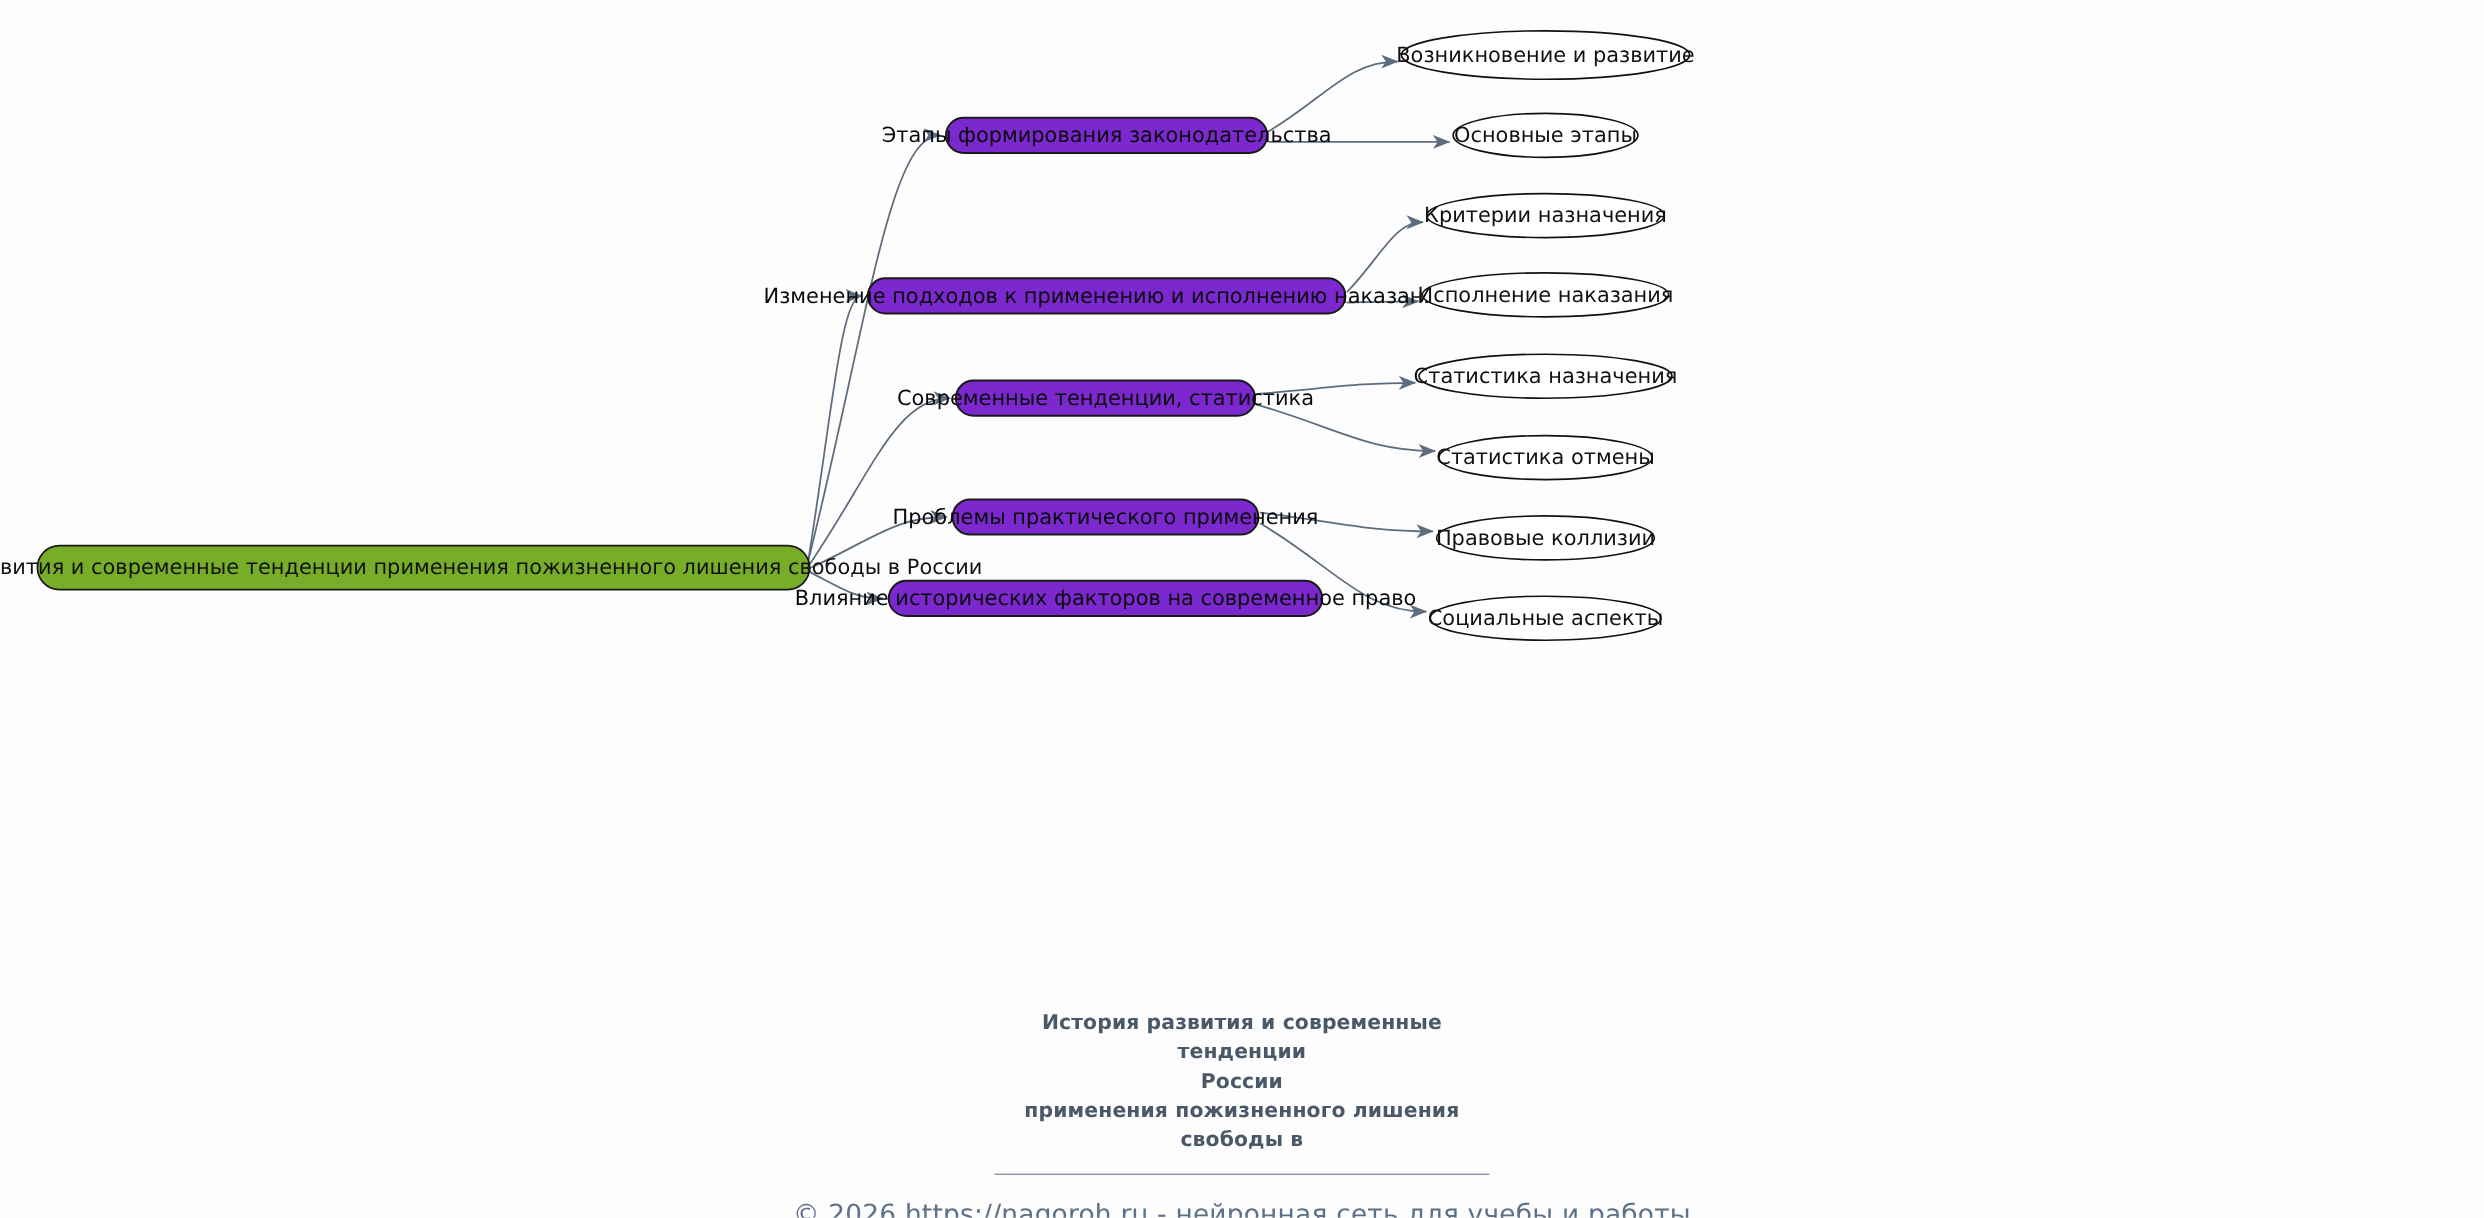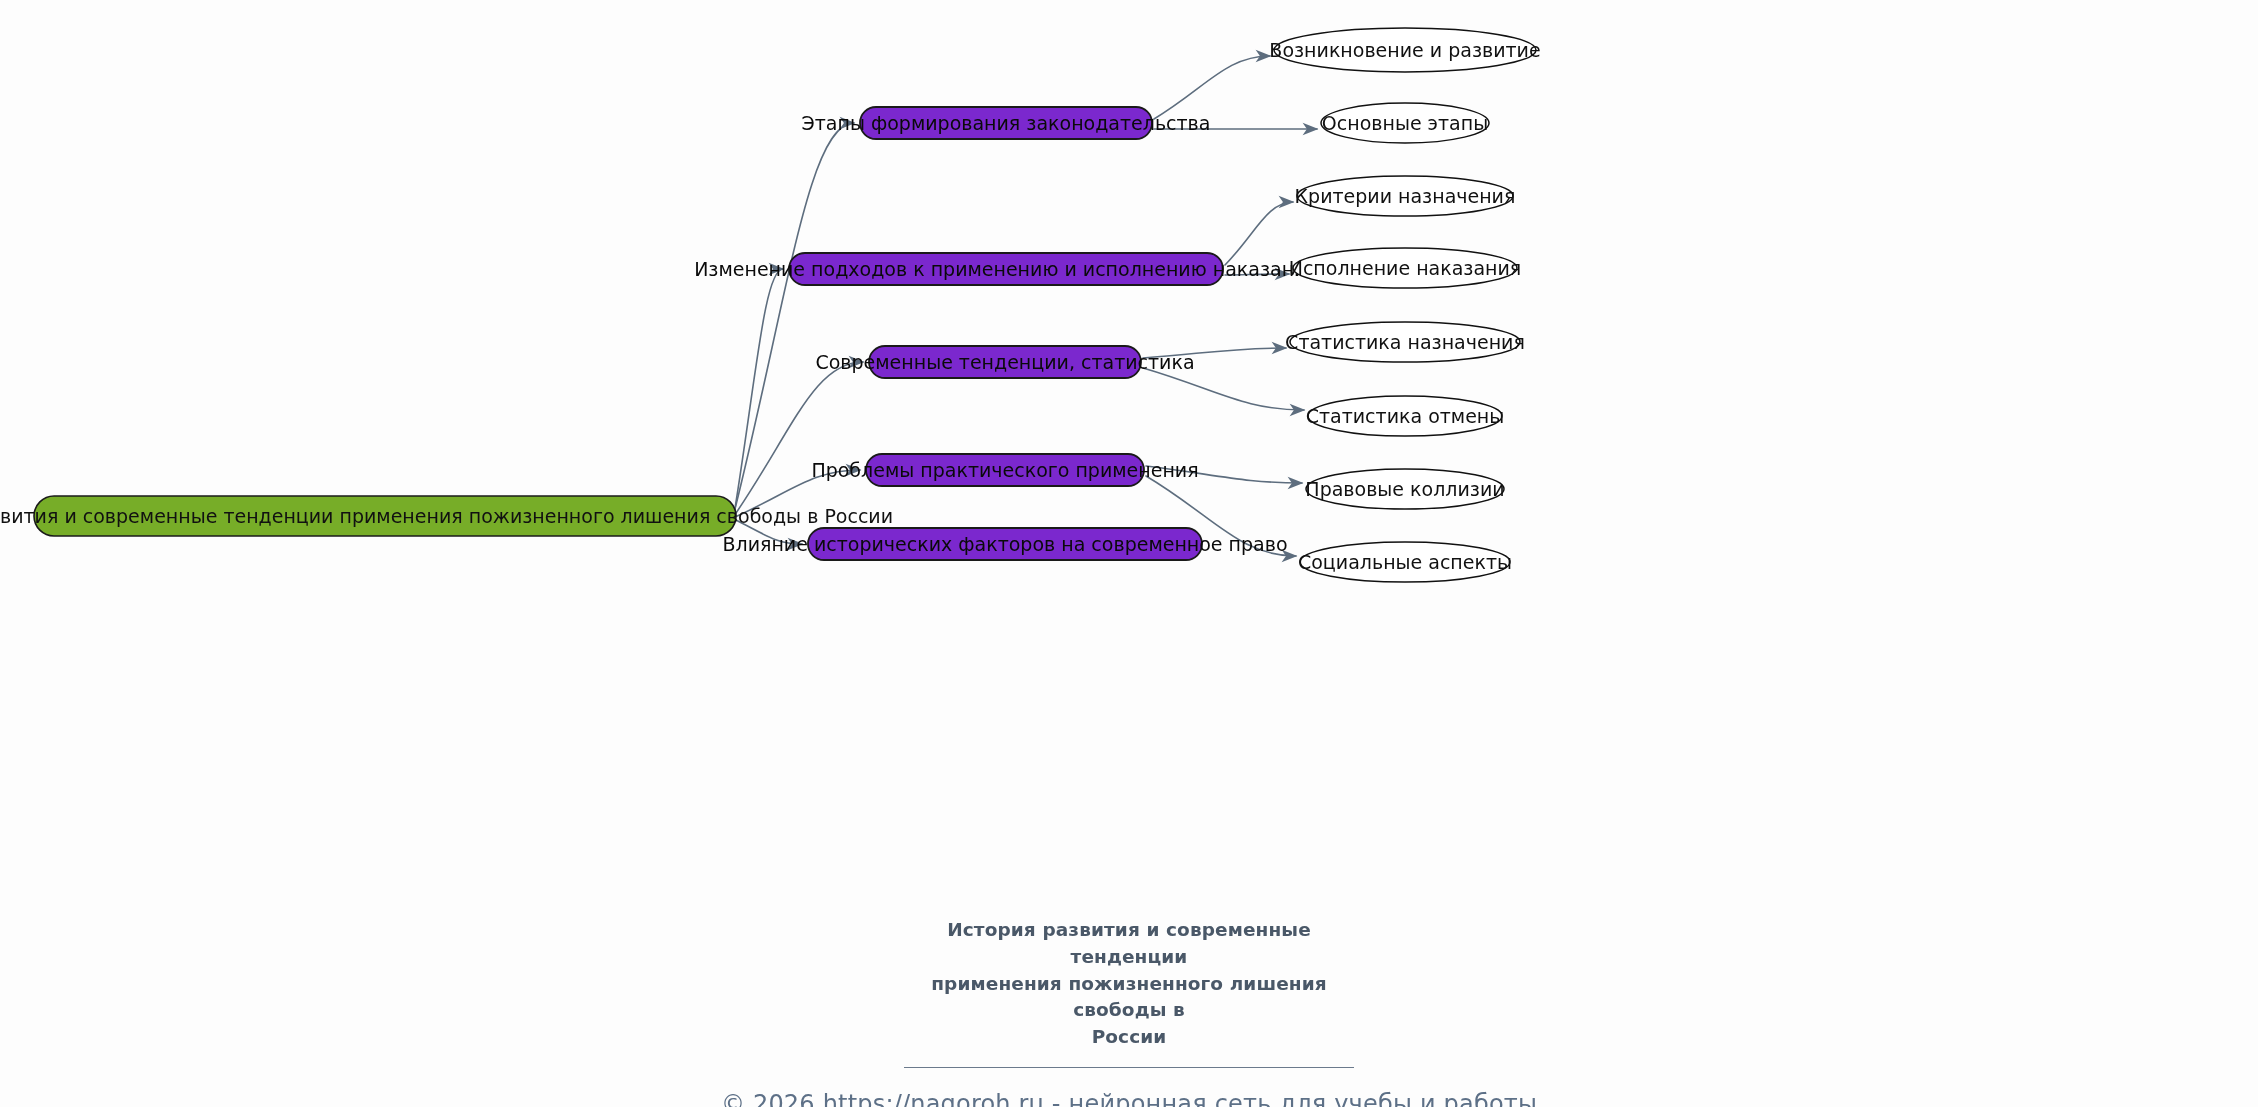--- a/index.html
+++ b/index.html
@@ -175,18 +175,18 @@
       <g>
         <rect x="808" y="528" width="394" height="32" rx="16" ry="16" class="node-branch-shape"></rect>
         <text x="1005" y="545" text-anchor="middle" class="node-label node-label-branch">Влияние исторических факторов на современное право</text>
       </g>
     </g>
 </svg>
 
 <div class="footer">
   <div class="footer-title">
     <div>История развития и современные тенденции</div>
+    <div>России</div>
     <div>применения пожизненного лишения свободы в</div>
-    <div>России</div>
   </div>
   <hr class="footer-rule">
   <div class="footer-copy">© 2026 https://nagoroh.ru - нейронная сеть для учебы и работы</div>
 </div>
 
 </body></html>

